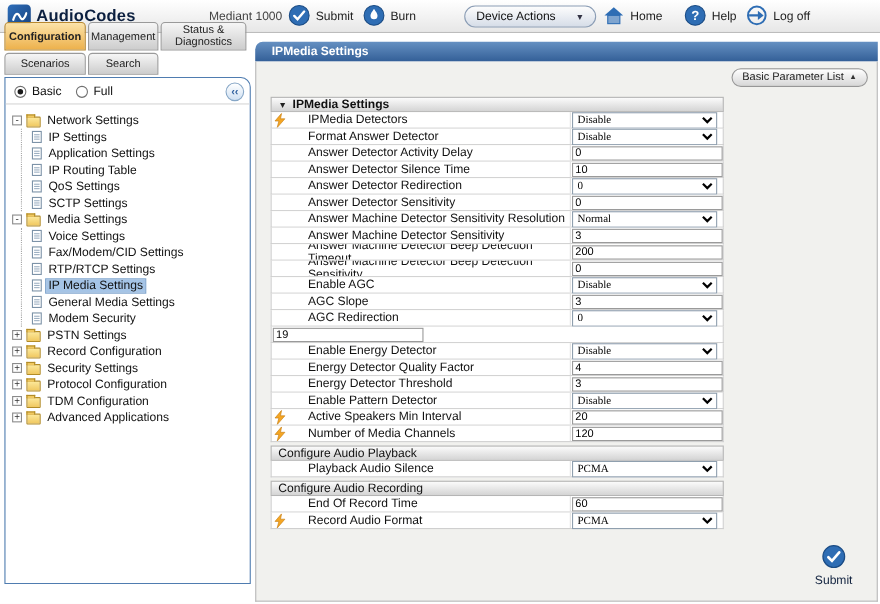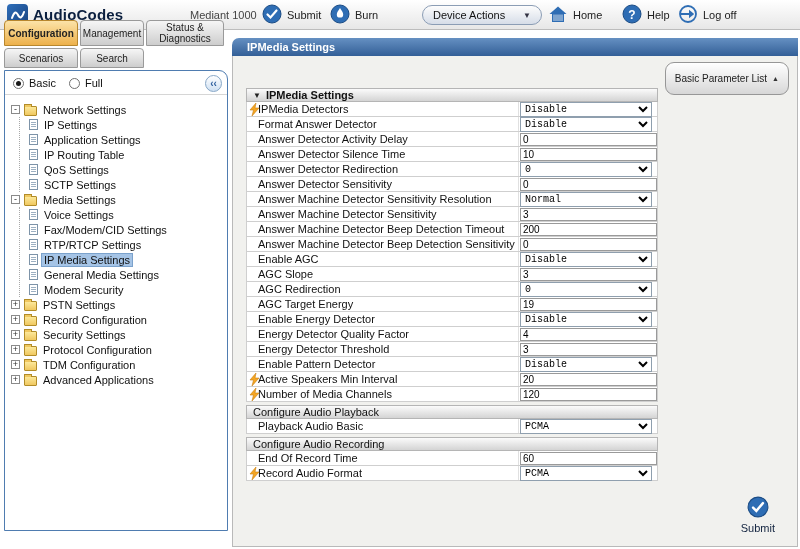--- a/index.html
+++ b/index.html
@@ -52,37 +52,37 @@
   .leaf{display:flex;align-items:center;gap:4px;height:15px;padding-left:9px;cursor:pointer}
   .leaf.selected .tlabel{background:#a5c4e6;outline:1px solid #7ba2cc}
   .tlabel{padding:0 2px}
 
   
   .main{position:absolute;left:232px;top:38px;width:566px;height:509px}
   .main-header{height:18px;background:linear-gradient(#6590c2,#335f97);border-radius:7px 0 0 0;
     color:#fff;font-size:11px;font-weight:bold;display:flex;align-items:center;padding-left:15px}
   .content{position:absolute;left:0;top:18px;right:0;bottom:0;background:#f1f1ee;
     border:1px solid #b9b9b9;border-top:none}
-  .param-pill{position:absolute;right:8px;top:6px;height:33px;border:1px solid #979797;border-radius:9px;
+  .param-pill{position:absolute;right:8px;top:6px;height:17px;border:1px solid #979797;border-radius:9px;
     background:linear-gradient(#ffffff,#d7d7d7);font-size:10px;display:flex;align-items:center;gap:5px;
     padding:0 9px;color:#222;cursor:pointer}
   .param-pill .tri-up{font-size:7px;color:#333}
 
   .ptable{position:absolute;left:13px;top:32px;width:412px}
   .sec-header{height:14px;background:linear-gradient(#fbfbfb,#d4d4d4);border:1px solid #b5b5b5;
     display:flex;align-items:center;gap:5px;font-size:11px;padding-left:6px}
   .sec-header.bold{font-weight:bold}
   .sec-header.gap{margin-top:3px}
   .sec-header .tri{font-size:8px;color:#222;cursor:pointer}
   .row{display:flex;height:15px;border:1px solid #cfcfcf;border-top:none;background:#fff;
     align-items:center;position:relative}
   .cell-label{flex:none;width:272px;height:100%;display:flex;align-items:center;
-    padding-left:11px;border-right:1px solid #e0e0e0;font-size:11px;overflow:hidden}
+    padding-left:33px;border-right:1px solid #e0e0e0;font-size:11px;overflow:hidden}
   .cell-ctrl{flex:1;display:flex;align-items:center;padding-left:1px}
-  .row select{width:132px;height:15px;font-size:10px;font-family:Liberation Mono, monospace;
+  .row select{width:132px;height:15px;font-size:10px;font-family:Liberation Serif, serif;
     border:1px solid #8f9fae;background:#fff}
   .row input{width:137px;height:13px;font-size:10px;font-family:"Liberation Sans",sans-serif;
     border:1px solid #9a9a9a;padding:0 2px}
   .bolt{position:absolute;left:2px;top:1px;width:11px;height:13px}
 
   .submit-area{position:absolute;right:22px;bottom:12px;display:flex;flex-direction:column;
     align-items:center;gap:2px;cursor:pointer}
   .submit-area .sub-label{font-size:11px;color:#12233f}
 </style>
 </head>
@@ -381,23 +381,20 @@
         </div>
         <div class="row">
           <div class="cell-label">
             <span>AGC Redirection</span>
           </div>
           <div class="cell-ctrl">
             <select><option>0</option></select>
           </div>
         </div>
         <div class="row">
-          <div class="cell-label">
-            <span>AGC Target Energy</span>
-          </div>
           <div class="cell-ctrl">
             <input type="text" value="19" style="">
           </div>
         </div>
         <div class="row">
           <div class="cell-label">
             <span>Enable Energy Detector</span>
           </div>
           <div class="cell-ctrl">
             <select><option>Disable</option></select>
@@ -447,21 +444,21 @@
           </div>
           <div class="cell-ctrl">
             <input type="text" value="120" style="">
           </div>
         </div>
         <div class="sec-header gap">
           <span>Configure Audio Playback</span>
         </div>
         <div class="row">
           <div class="cell-label">
-            <span>Playback Audio Basic</span>
+            <span>Playback Audio Silence</span>
           </div>
           <div class="cell-ctrl">
             <select><option>PCMA</option></select>
           </div>
         </div>
         <div class="sec-header gap">
           <span>Configure Audio Recording</span>
         </div>
         <div class="row">
           <div class="cell-label">

